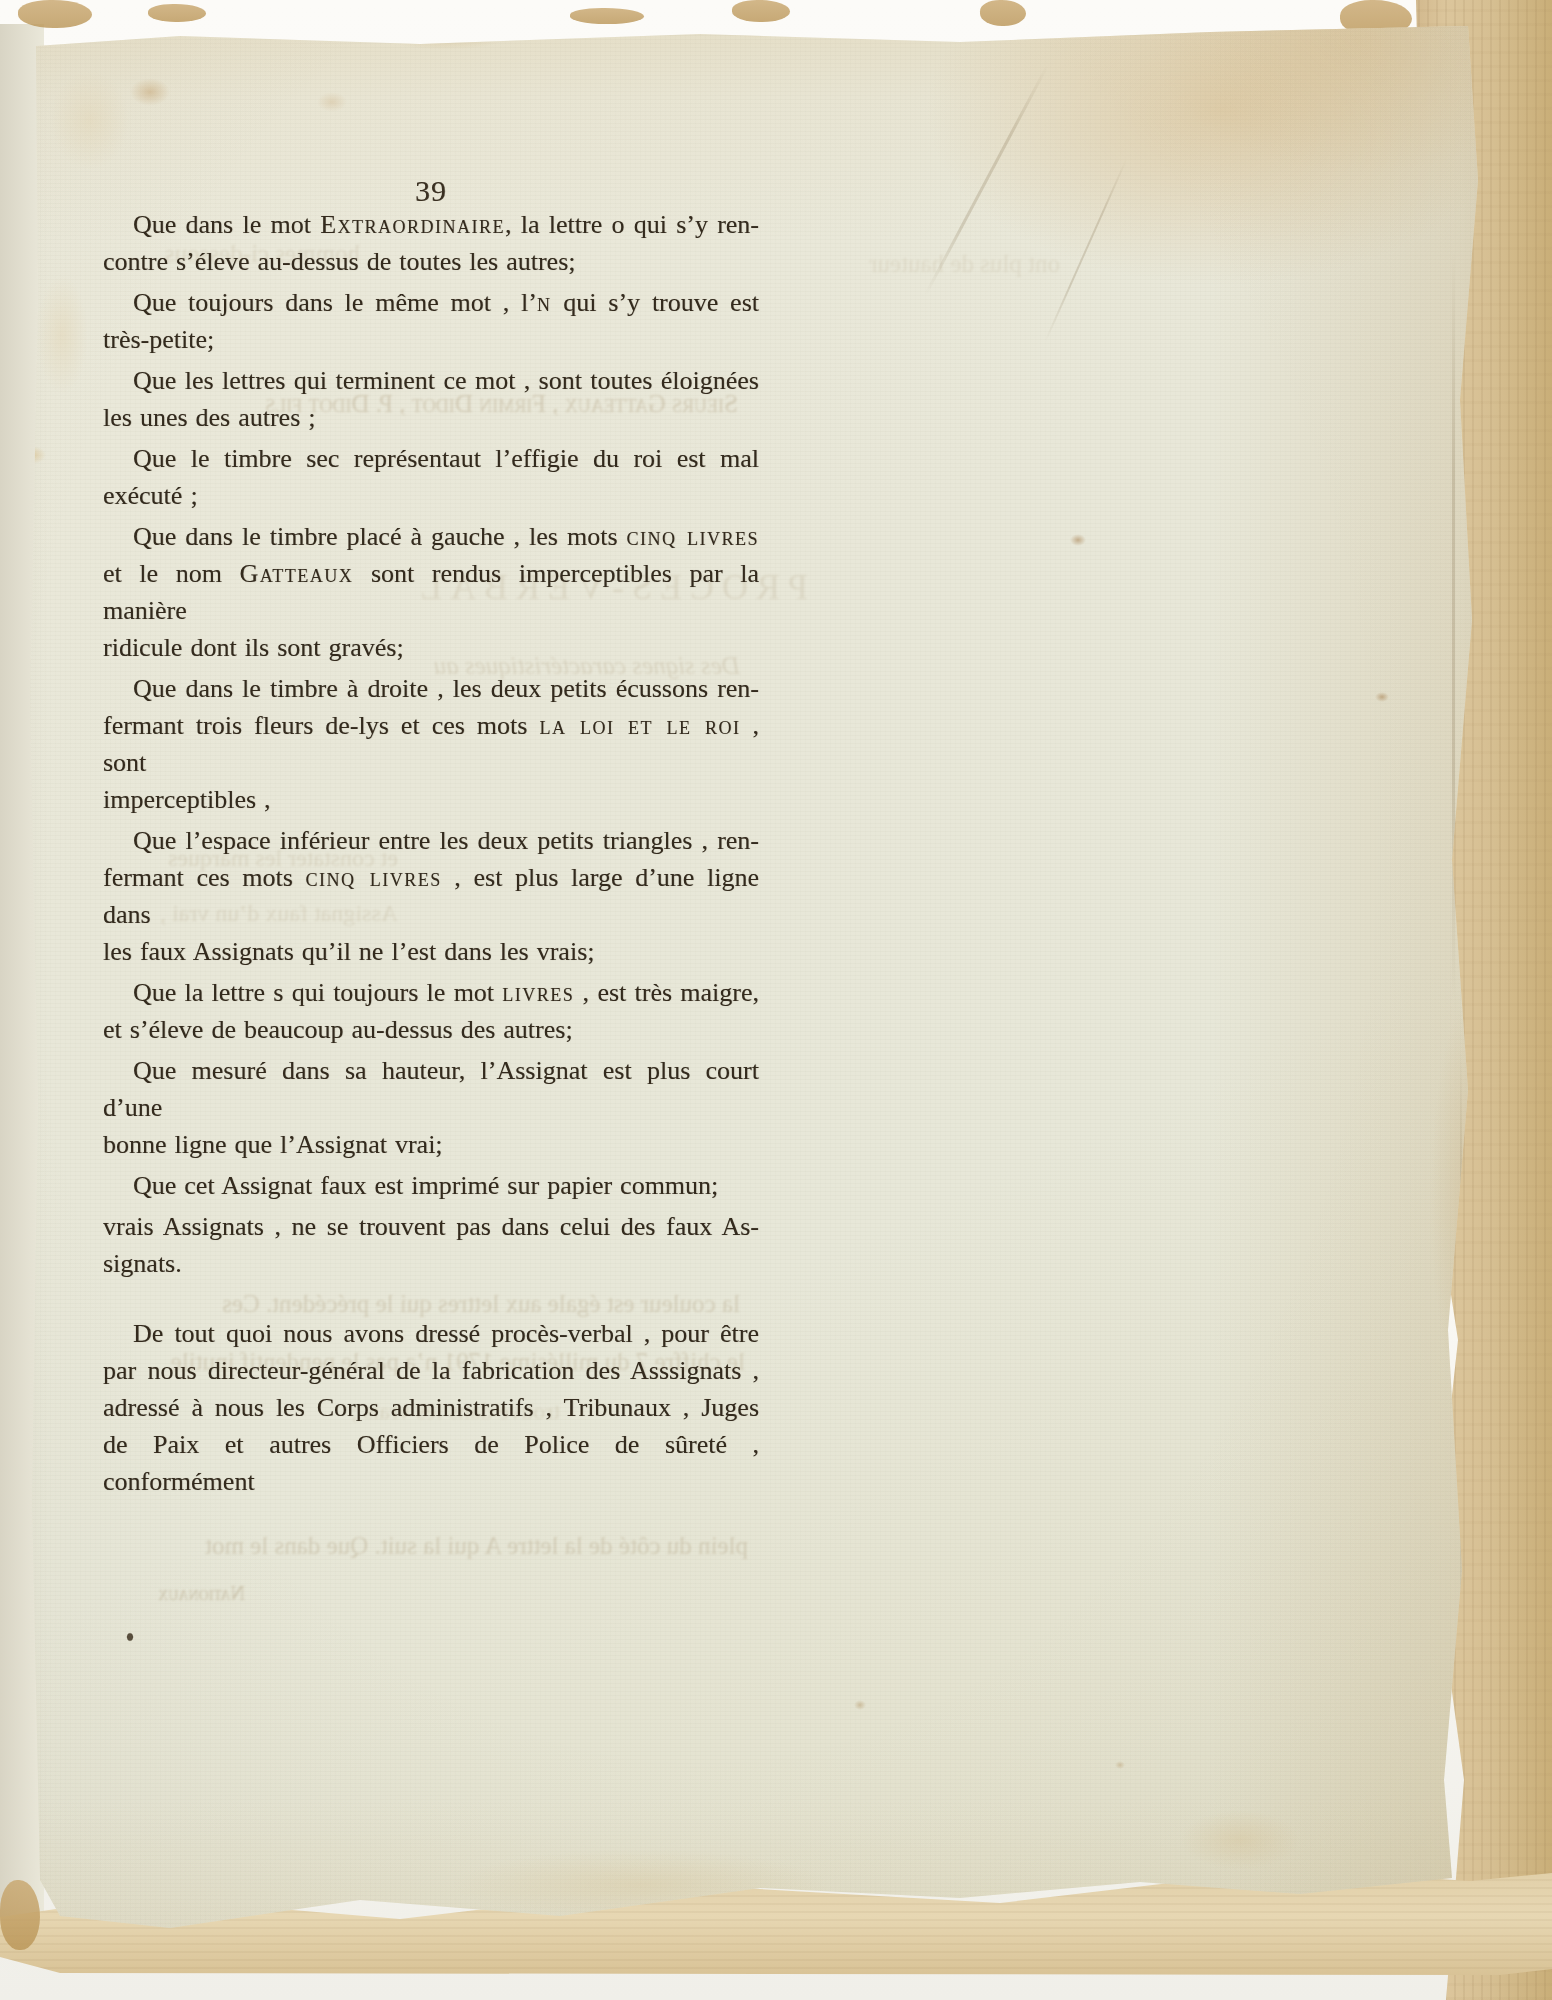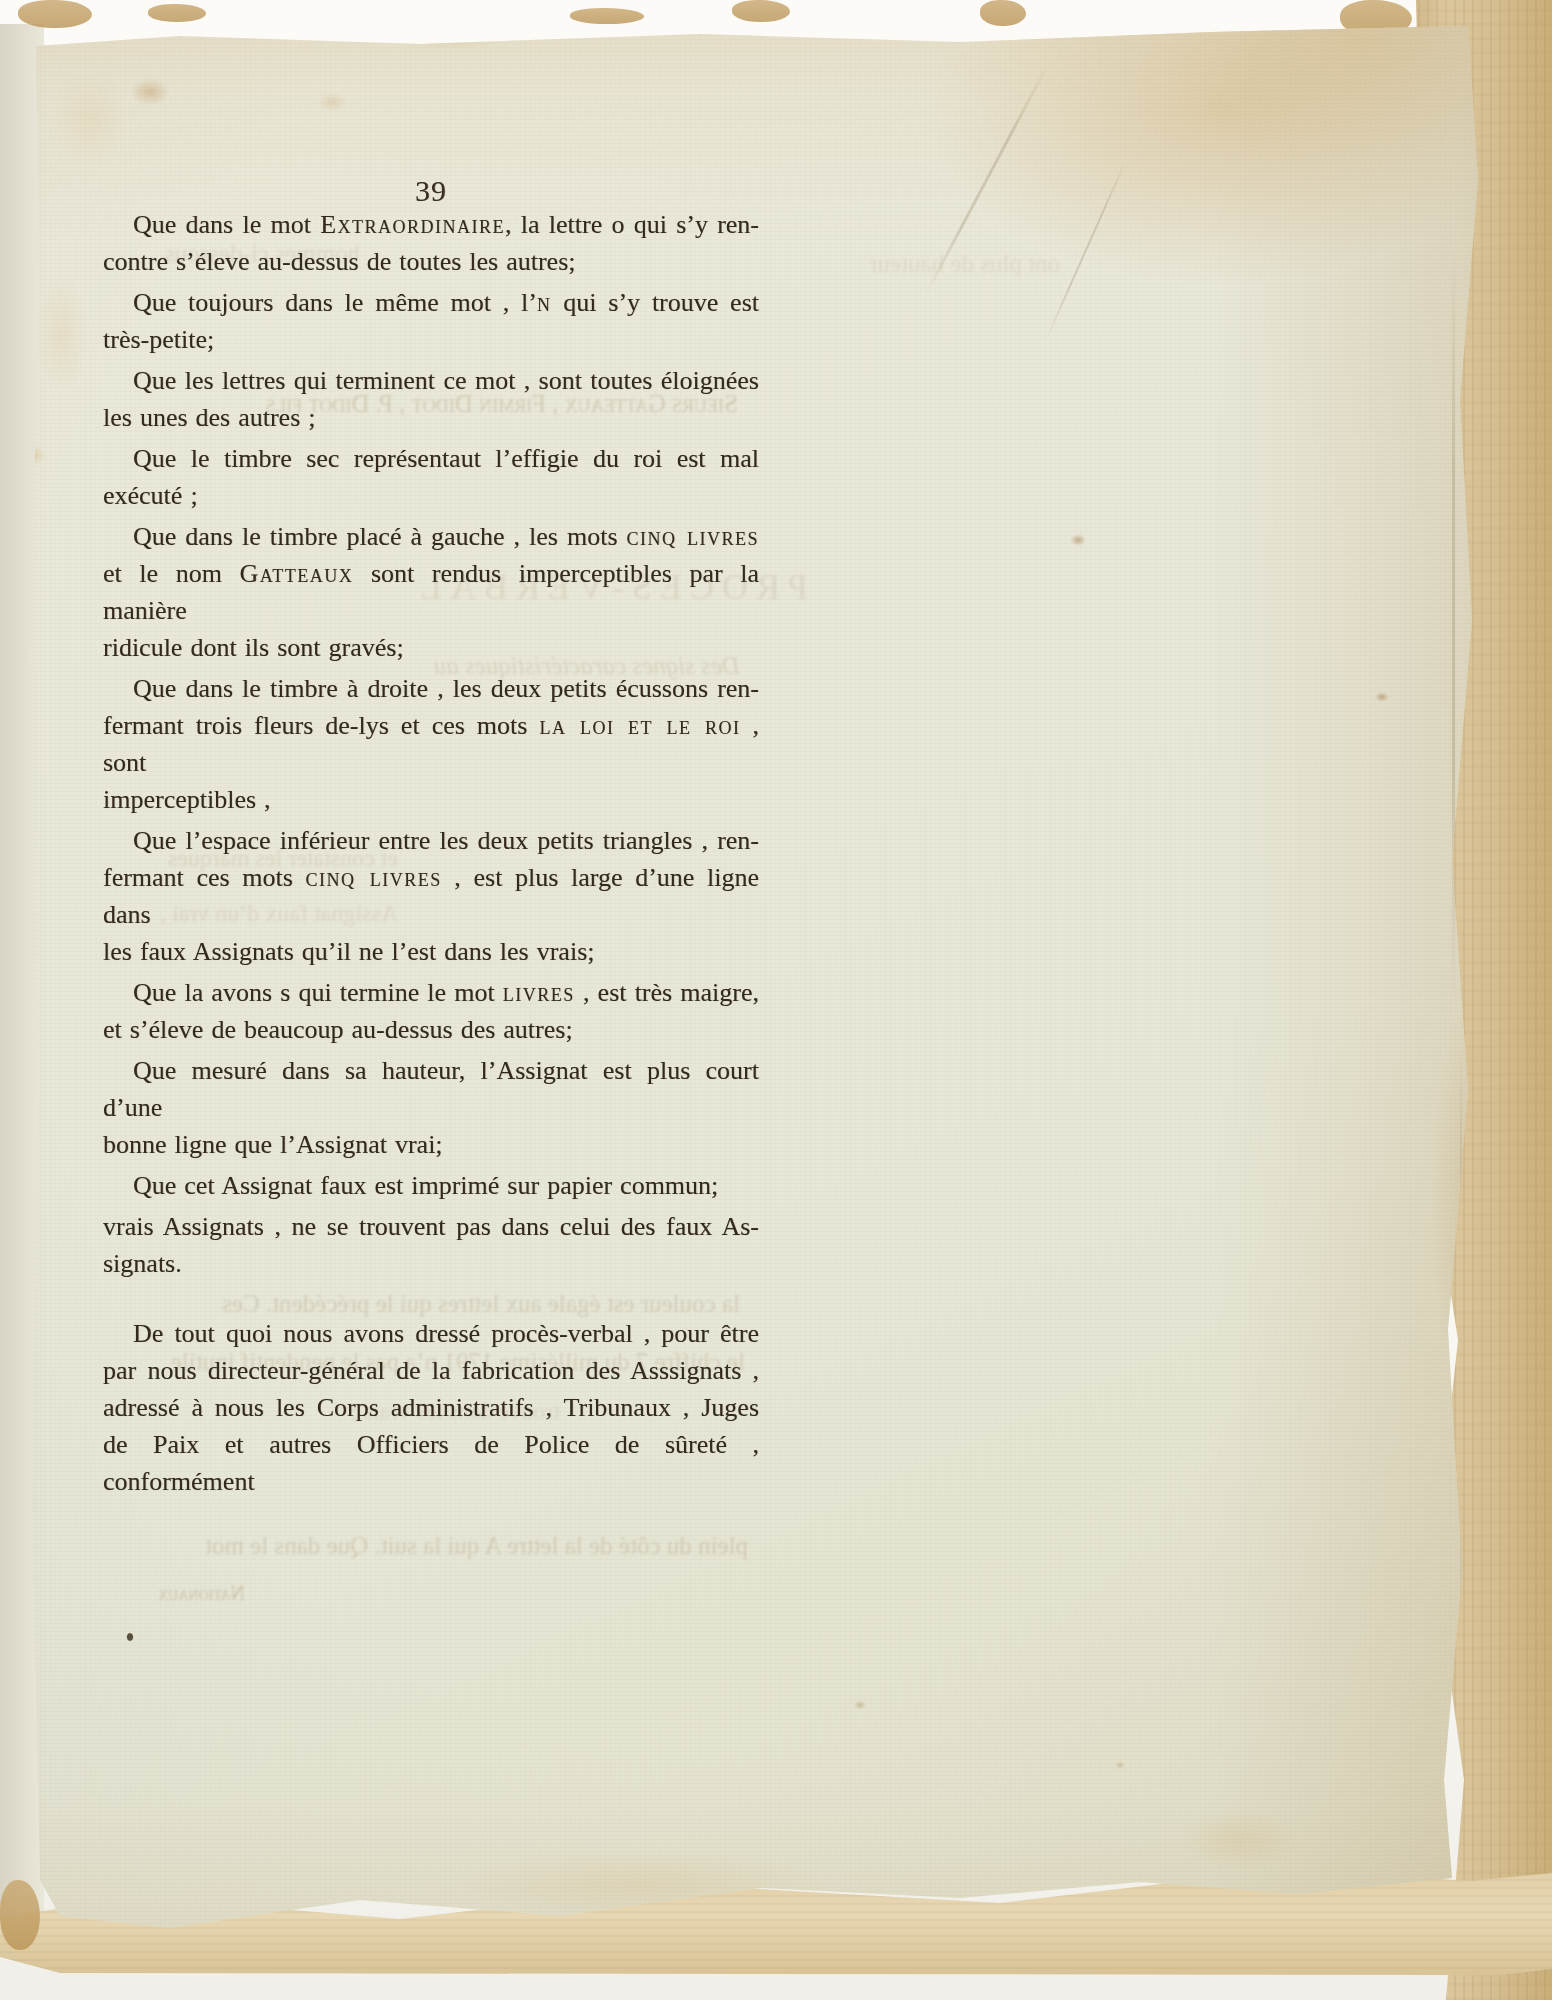--- a/index.html
+++ b/index.html
@@ -133,21 +133,21 @@
           <div class="line first"><span>Que dans le timbre à droite , les deux petits écussons ren-</span></div>
           <div class="line"><span>fermant trois fleurs de-lys et ces mots </span><span class="sc">la loi et le roi</span><span> , sont</span></div>
           <div class="line last"><span>imperceptibles ,</span></div>
         </div>
         <div class="para">
           <div class="line first"><span>Que l’espace inférieur entre les deux petits triangles , ren-</span></div>
           <div class="line"><span>fermant ces mots </span><span class="sc">cinq livres</span><span> , est plus large d’une ligne dans</span></div>
           <div class="line last"><span>les faux Assignats qu’il ne l’est dans les vrais;</span></div>
         </div>
         <div class="para">
-          <div class="line first"><span>Que la avons s qui termine le mot </span><span class="sc">livres</span><span> , est très maigre,</span></div>
+          <div class="line first"><span>Que la lettre s qui toujours le mot </span><span class="sc">livres</span><span> , est très maigre,</span></div>
           <div class="line last"><span>et s’éleve de beaucoup au-dessus des autres;</span></div>
         </div>
         <div class="para">
           <div class="line first"><span>Que mesuré dans sa hauteur, l’Assignat est plus court d’une</span></div>
           <div class="line last"><span>bonne ligne que l’Assignat vrai;</span></div>
         </div>
         <div class="para">
           <div class="line first last"><span>Que cet Assignat faux est imprimé sur papier commun;</span></div>
         </div>
         <div class="para">

